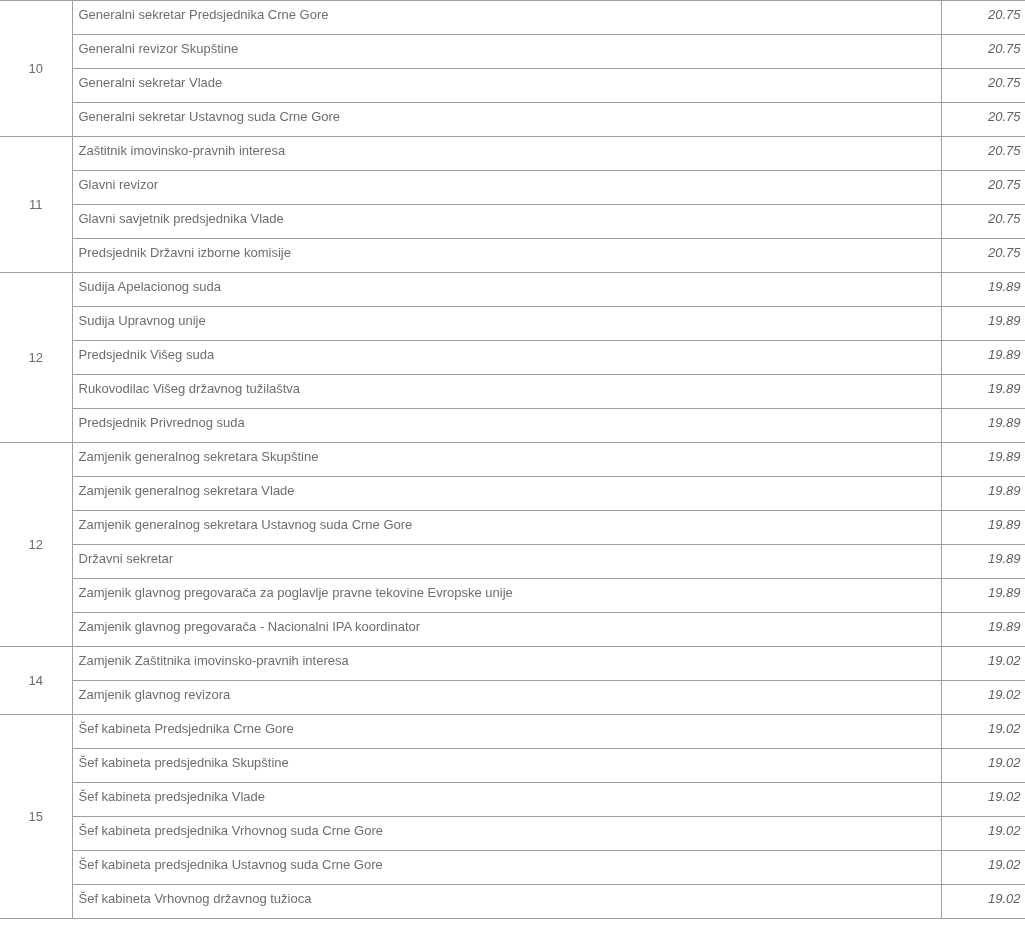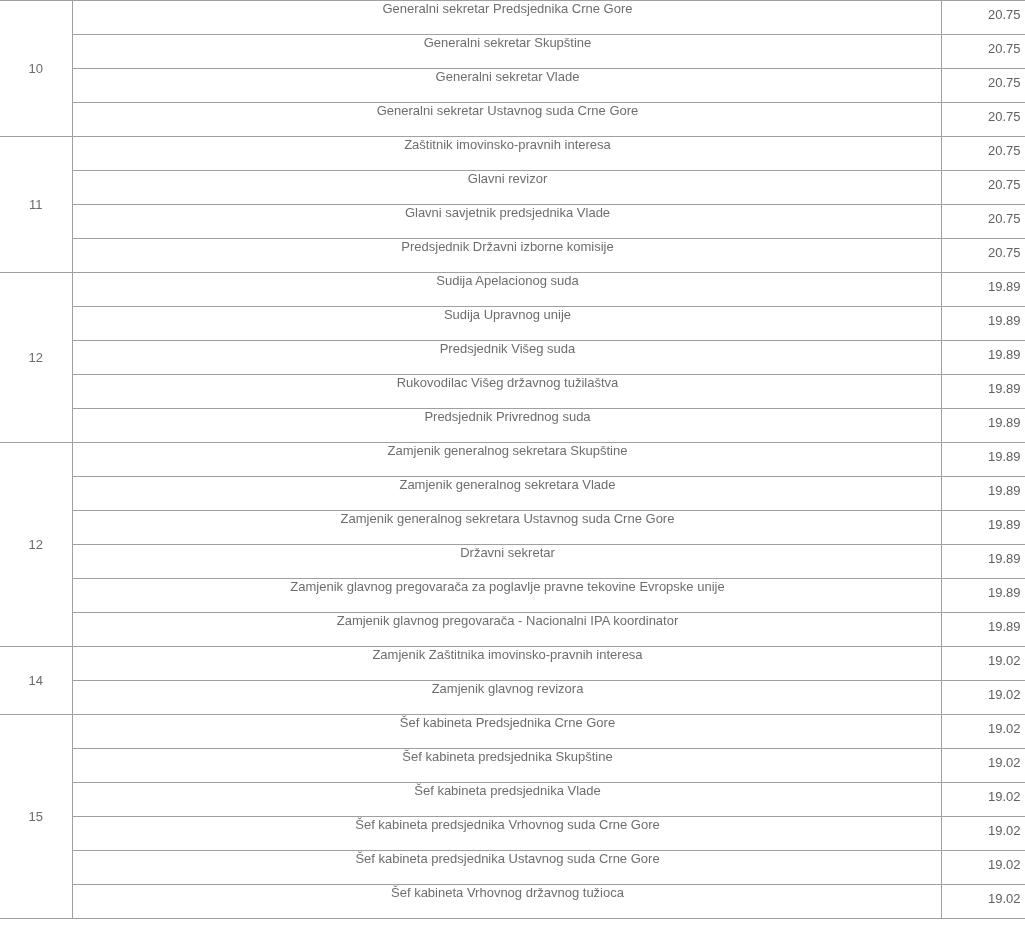--- a/index.html
+++ b/index.html
@@ -35,50 +35,51 @@
   }
   
   table.coeff-table th.rank {
     border-left: none;
     text-align: center;
     vertical-align: middle;
     color: #6b6b6b;
     padding: 7px;
   }
   table.coeff-table td.title {
-    text-align: center;
+    text-align: left;
     vertical-align: top;
-    padding: 0 4px 0 6px;
+    padding: 6px 4px 0 6px;
     color: #6e6e6e;
   }
   table.coeff-table td.value {
     text-align: right;
     vertical-align: top;
     padding: 6px 4px 0 0;
     color: #606060;
+    font-style: italic;
   }
 </style>
 </head>
 <body>
 
 <div class="table-wrap">
   <table class="coeff-table">
     <colgroup>
       <col class="c-rank">
       <col class="c-title">
       <col class="c-value">
     </colgroup>
     <tbody>
         <tr>
           <th class="rank" rowspan="4">10</th>
           <td class="title">Generalni sekretar Predsjednika Crne Gore</td>
           <td class="value">20.75</td>
         </tr>
         <tr>
-          <td class="title">Generalni sekretar Skupštine</td>
+          <td class="title">Generalni revizor Skupštine</td>
           <td class="value">20.75</td>
         </tr>
         <tr>
           <td class="title">Generalni sekretar Vlade</td>
           <td class="value">20.75</td>
         </tr>
         <tr>
           <td class="title">Generalni sekretar Ustavnog suda Crne Gore</td>
           <td class="value">20.75</td>
         </tr>

